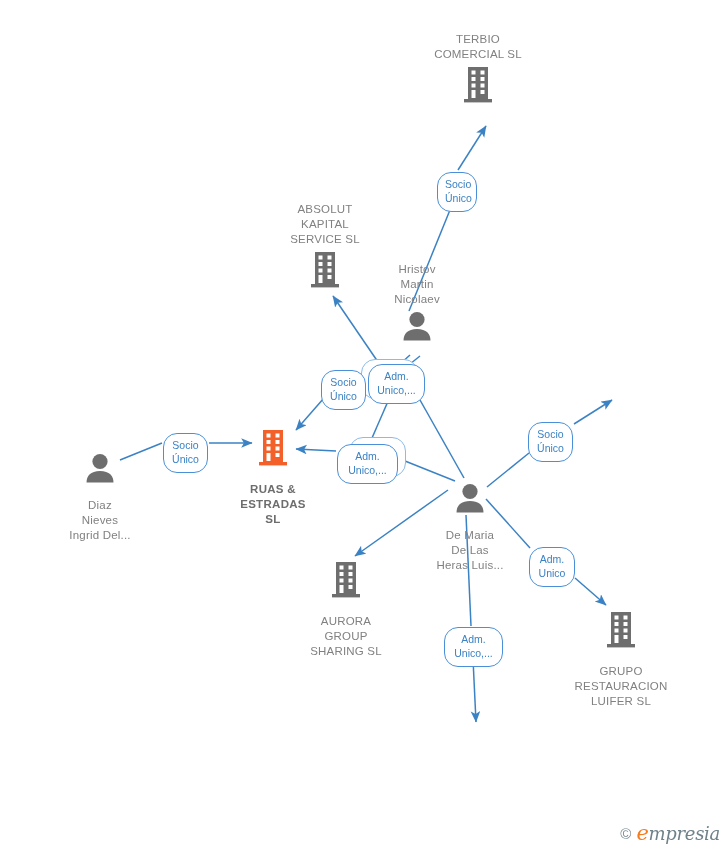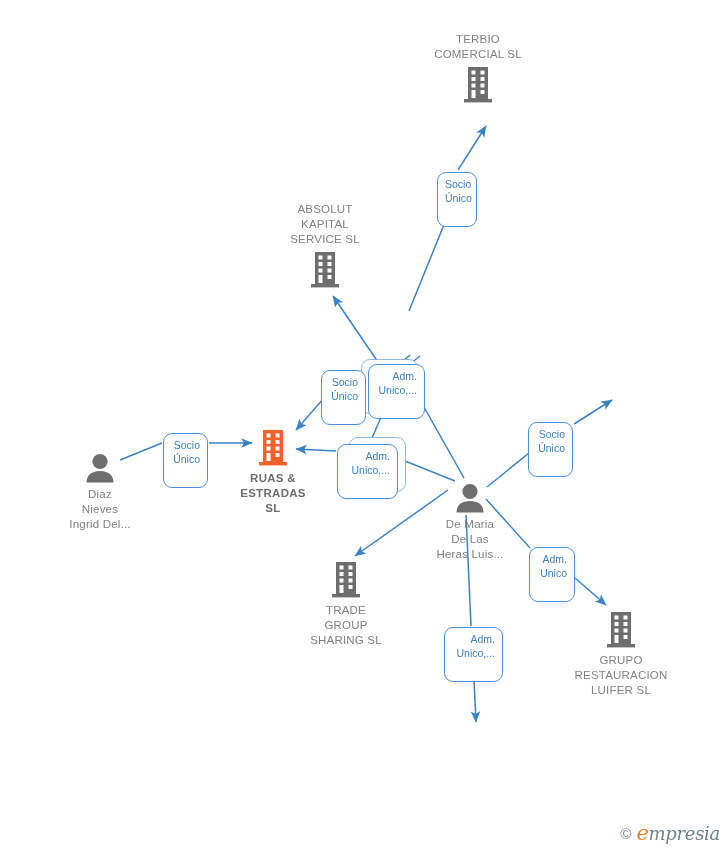--- a/index.html
+++ b/index.html
@@ -46,32 +46,32 @@
     white-space: pre-line;
   }
   .node.company .node-label { color: #818181; }
   .node.person .node-label { color: #818181; }
   .node.focus .node-label {
     color: #6d6d6d;
     font-weight: bold;
     letter-spacing: 0.3px;
   }
   .node.label-above .node-label { margin-bottom: 3px; }
-  .node.label-below .node-label { margin-top: 3px; }
+  .node.label-below .node-label { margin-top: 14px; }
 
   .edge-label {
     position: absolute;
     border: 1.3px solid #4a90d9;
-    border-radius: 9px;
+    border-radius: 14px;
     background: #ffffff;
     color: #3b82c4;
     font-size: 10.5px;
     line-height: 14px;
-    padding: 4px 7px 21px 7px;
-    text-align: right;
+    padding: 4px 7px 6px 7px;
+    text-align: center;
     white-space: pre-line;
     cursor: pointer;
     box-sizing: border-box;
   }
   .edge-label.ghost {
     color: #b9d4ee;
     border-color: #8cbbe6;
   }
 
   #watermark {
@@ -183,20 +183,31 @@
           <rect x="9.5" y="18.5" width="4" height="4"></rect>
             <rect x="18.5" y="18.5" width="4" height="4"></rect>
           <rect x="9.5" y="25" width="4" height="8"></rect>
             <rect x="18.5" y="25" width="4" height="4"></rect>
         </g>
       </svg>
     </span>
   </div>
 
 
+  <div class="node person label-above" style="left:417px; top:262px;">
+    <span class="node-label">Hristov
+Martin
+Nicolaev</span>
+    <span class="icon-wrap">
+      <svg width="40" height="32" viewBox="0 0 40 32">
+        <circle cx="20" cy="9.5" r="7.6" fill="#6e6e6e"></circle>
+        <path d="M20,19 C29.5,19 33.5,24 33.5,30.5 L6.5,30.5 C6.5,24 10.5,19 20,19 Z" fill="#6e6e6e"></path>
+      </svg>
+    </span>
+  </div>
 
   <div class="node focus label-below" style="left:273px; top:428px;">
     <span class="icon-wrap">
       <svg width="32" height="40" viewBox="0 0 32 40">
         <rect x="6" y="2" width="20" height="32" fill="#f4602a"></rect>
         <rect x="2" y="34" width="28" height="3.4" fill="#f4602a"></rect>
         <g fill="#ffffff">
           <rect x="9.5" y="5.5" width="4" height="4"></rect>
             <rect x="18.5" y="5.5" width="4" height="4"></rect>
           <rect x="9.5" y="12" width="4" height="4"></rect>
@@ -247,21 +258,21 @@
             <rect x="18.5" y="5.5" width="4" height="4"></rect>
           <rect x="9.5" y="12" width="4" height="4"></rect>
             <rect x="18.5" y="12" width="4" height="4"></rect>
           <rect x="9.5" y="18.5" width="4" height="4"></rect>
             <rect x="18.5" y="18.5" width="4" height="4"></rect>
           <rect x="9.5" y="25" width="4" height="8"></rect>
             <rect x="18.5" y="25" width="4" height="4"></rect>
         </g>
       </svg>
     </span>
-    <span class="node-label">TRADE
+    <span class="node-label">AURORA
 GROUP
 SHARING  SL</span>
   </div>
 
   <div class="node company label-below" style="left:621px; top:610px;">
     <span class="icon-wrap">
       <svg width="32" height="40" viewBox="0 0 32 40">
         <rect x="6" y="2" width="20" height="32" fill="#6e6e6e"></rect>
         <rect x="2" y="34" width="28" height="3.4" fill="#6e6e6e"></rect>
         <g fill="#ffffff">

